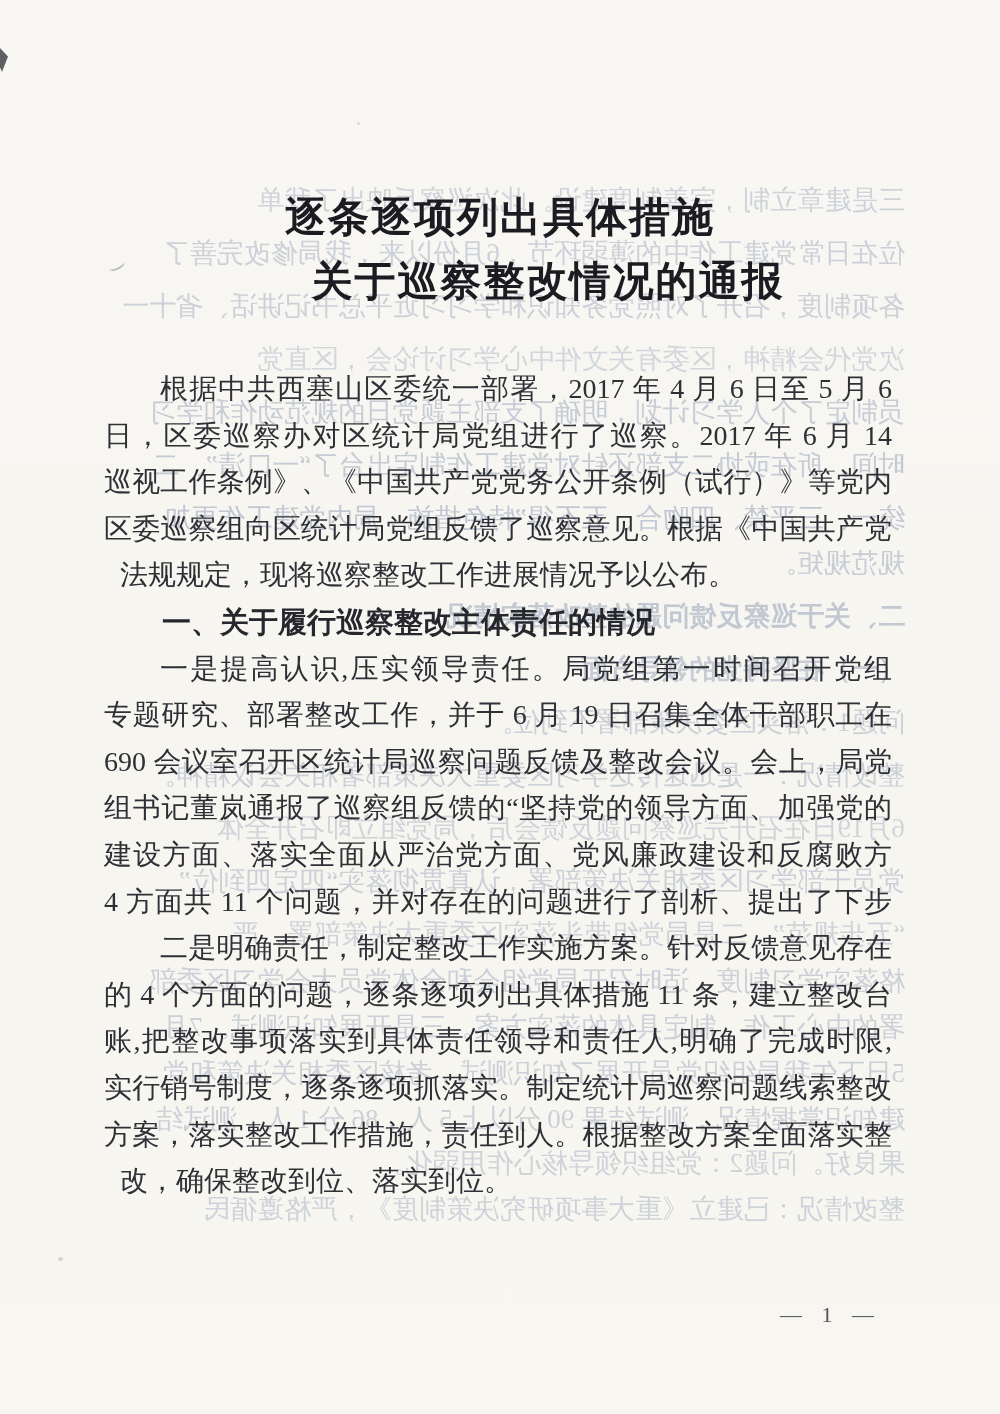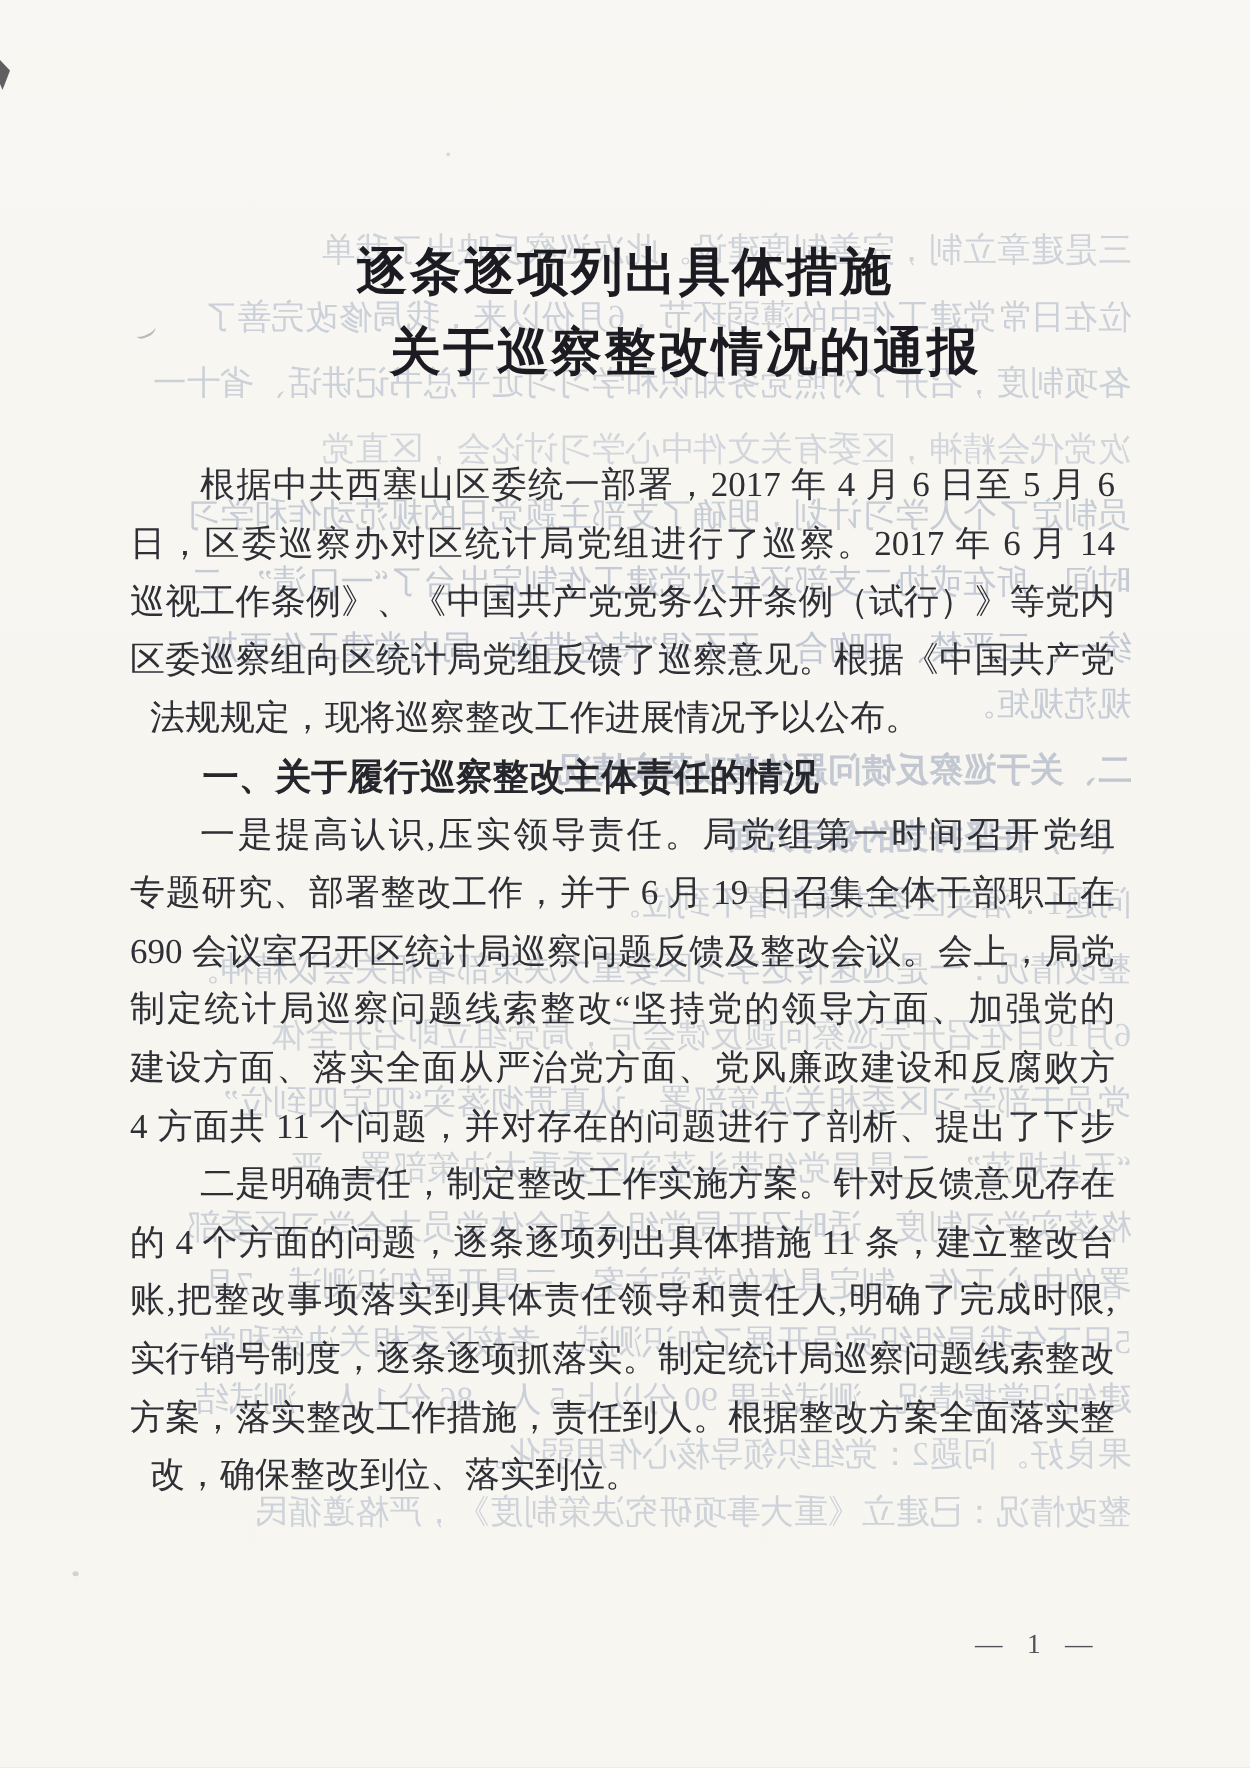--- a/index.html
+++ b/index.html
@@ -106,21 +106,21 @@
   <div class="body-text" id="body-text">
       <div class="line ind">根据中共西塞山区委统一部署，2017 年 4 月 6 日至 5 月 6</div>
       <div class="line">日，区委巡察办对区统计局党组进行了巡察。2017 年 6 月 14 日，</div>
       <div class="line">巡视工作条例》、《中国共产党党务公开条例（试行）》等党内</div>
       <div class="line">区委巡察组向区统计局党组反馈了巡察意见。根据《中国共产党</div>
       <div class="line end">法规规定，现将巡察整改工作进展情况予以公布。</div>
       <div class="line ind head">一、关于履行巡察整改主体责任的情况</div>
       <div class="line ind">一是提高认识,压实领导责任。局党组第一时间召开党组会，</div>
       <div class="line">专题研究、部署整改工作，并于 6 月 19 日召集全体干部职工在</div>
       <div class="line">690 会议室召开区统计局巡察问题反馈及整改会议。会上，局党</div>
-      <div class="line">制定统计局巡察问题线索整改“坚持党的领导方面、加强党的</div>
+      <div class="line">组书记董岚通报了巡察组反馈的“坚持党的领导方面、加强党的</div>
       <div class="line">建设方面、落实全面从严治党方面、党风廉政建设和反腐败方面”</div>
       <div class="line">4 方面共 11 个问题，并对存在的问题进行了剖析、提出了下步</div>
       <div class="line ind">二是明确责任，制定整改工作实施方案。针对反馈意见存在</div>
       <div class="line">的 4 个方面的问题，逐条逐项列出具体措施 11 条，建立整改台</div>
       <div class="line">账,把整改事项落实到具体责任领导和责任人,明确了完成时限,</div>
       <div class="line">实行销号制度，逐条逐项抓落实。制定统计局巡察问题线索整改</div>
       <div class="line">方案，落实整改工作措施，责任到人。根据整改方案全面落实整</div>
       <div class="line end">改，确保整改到位、落实到位。</div>
     </div>
 

